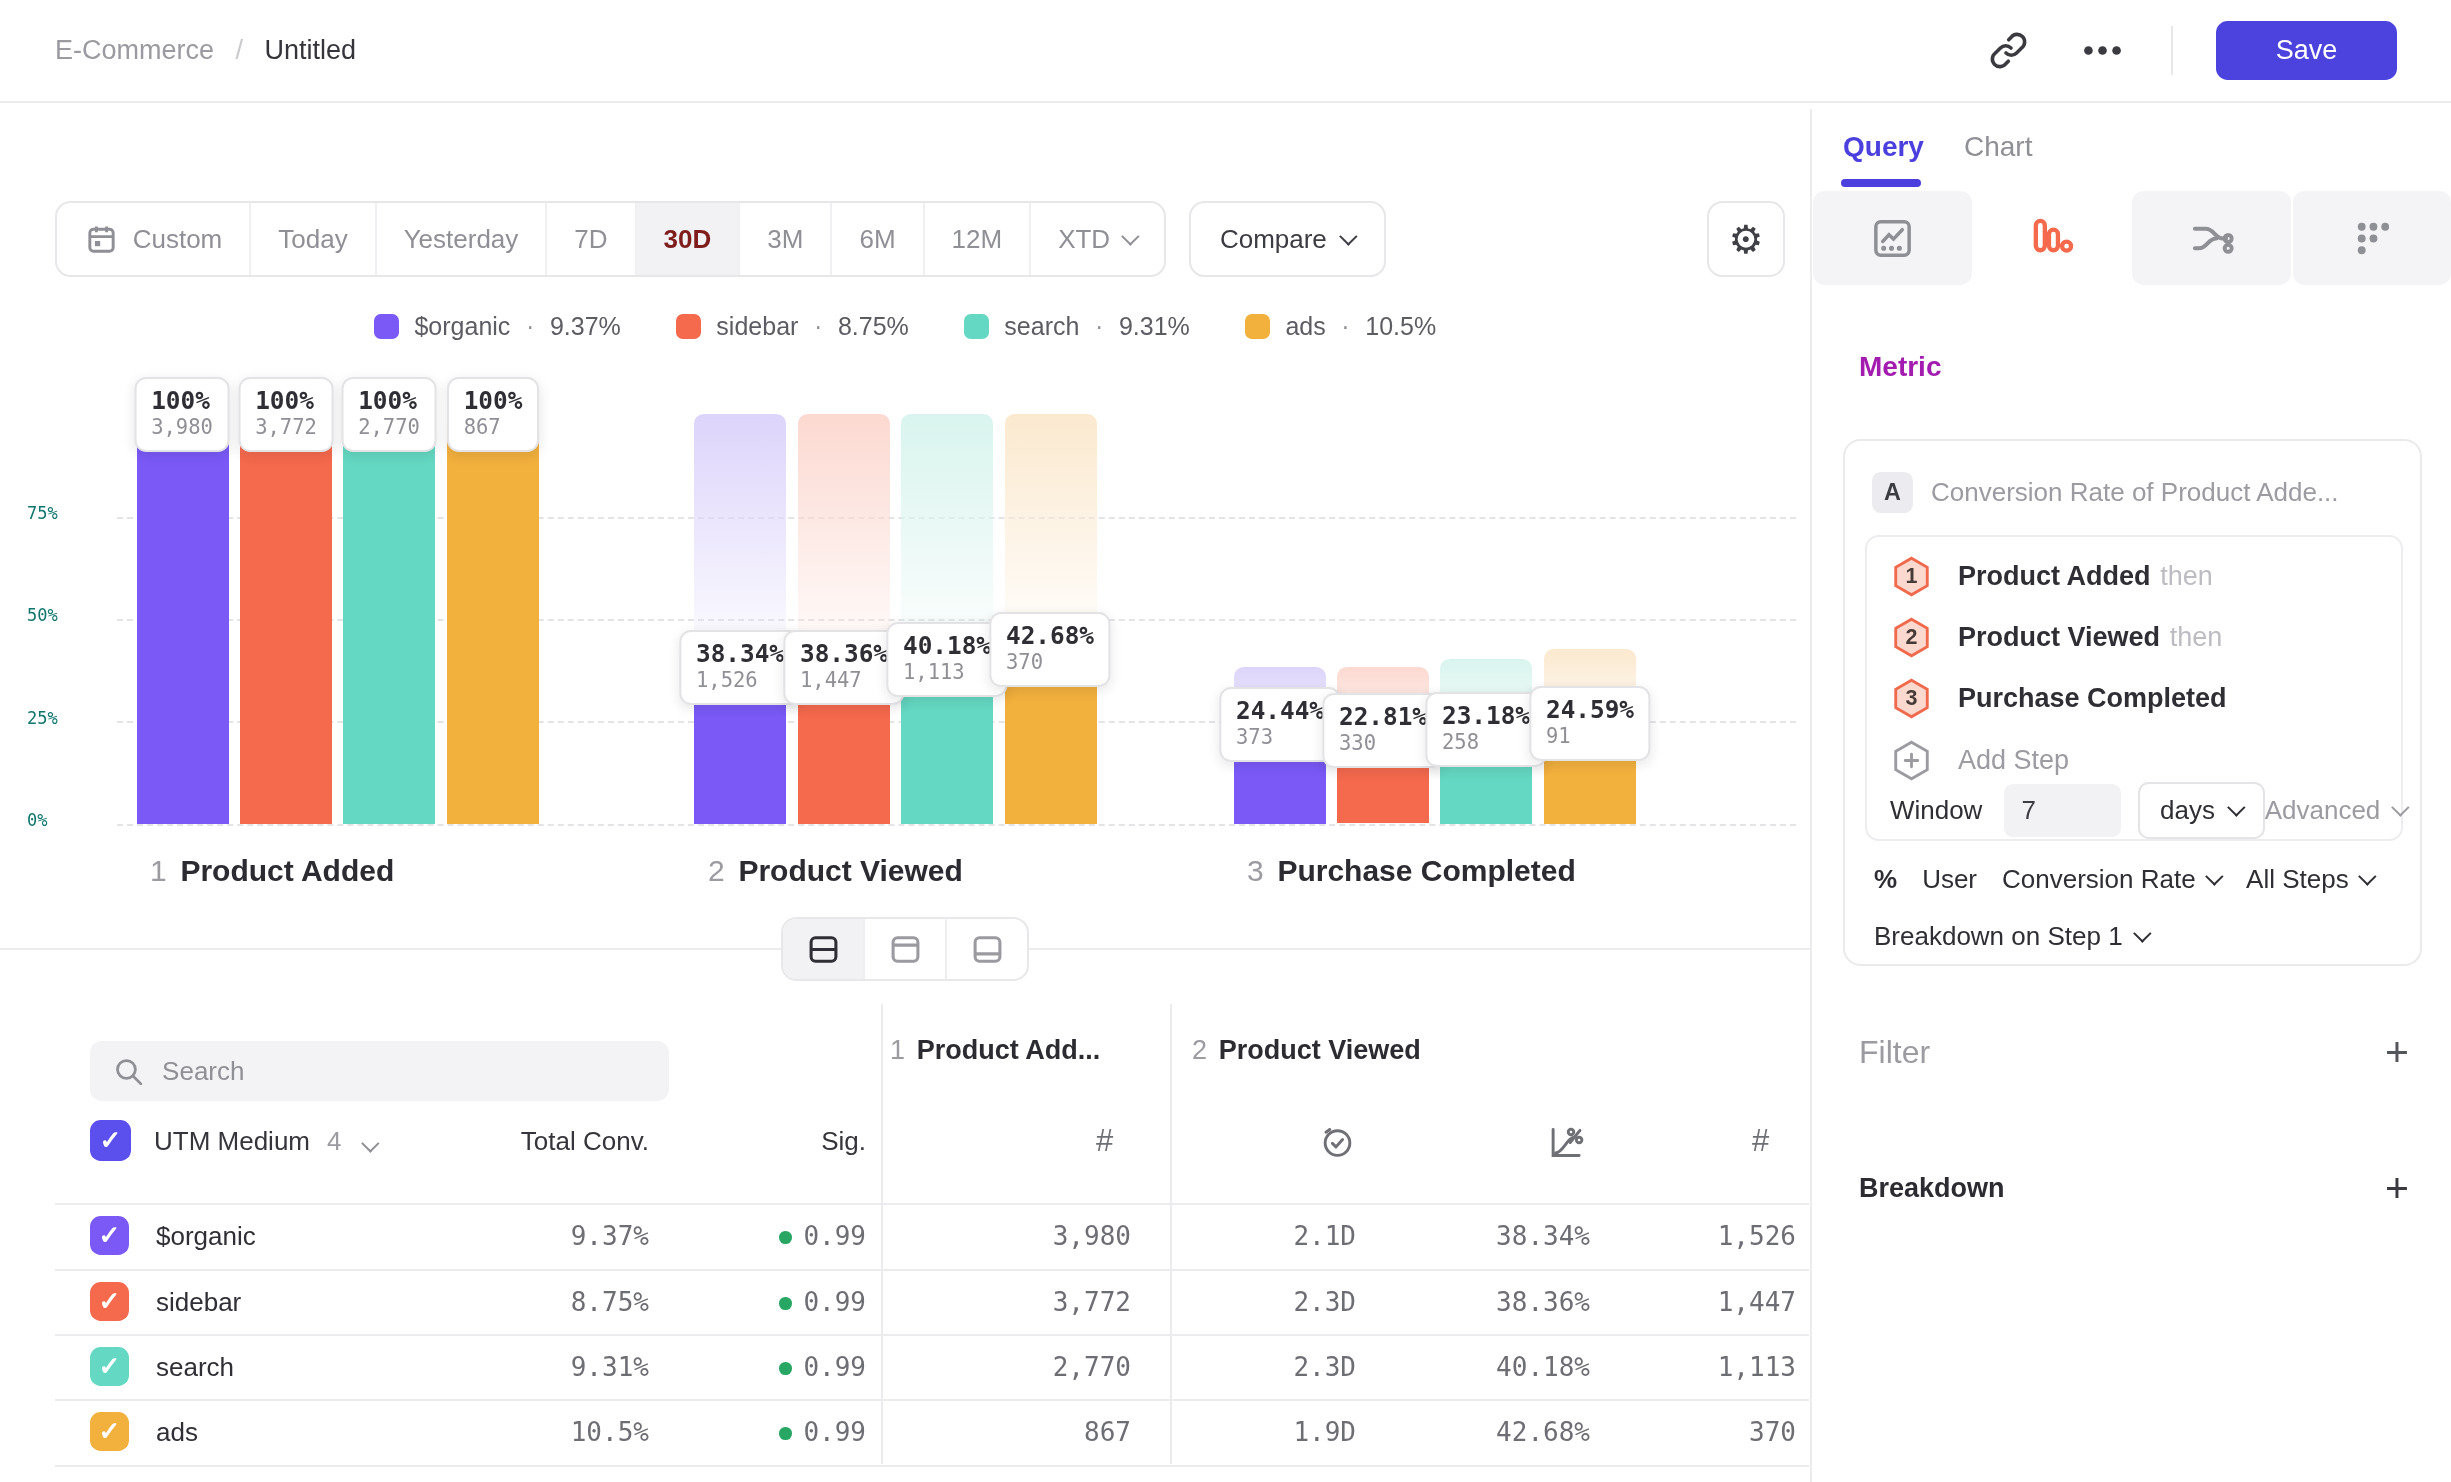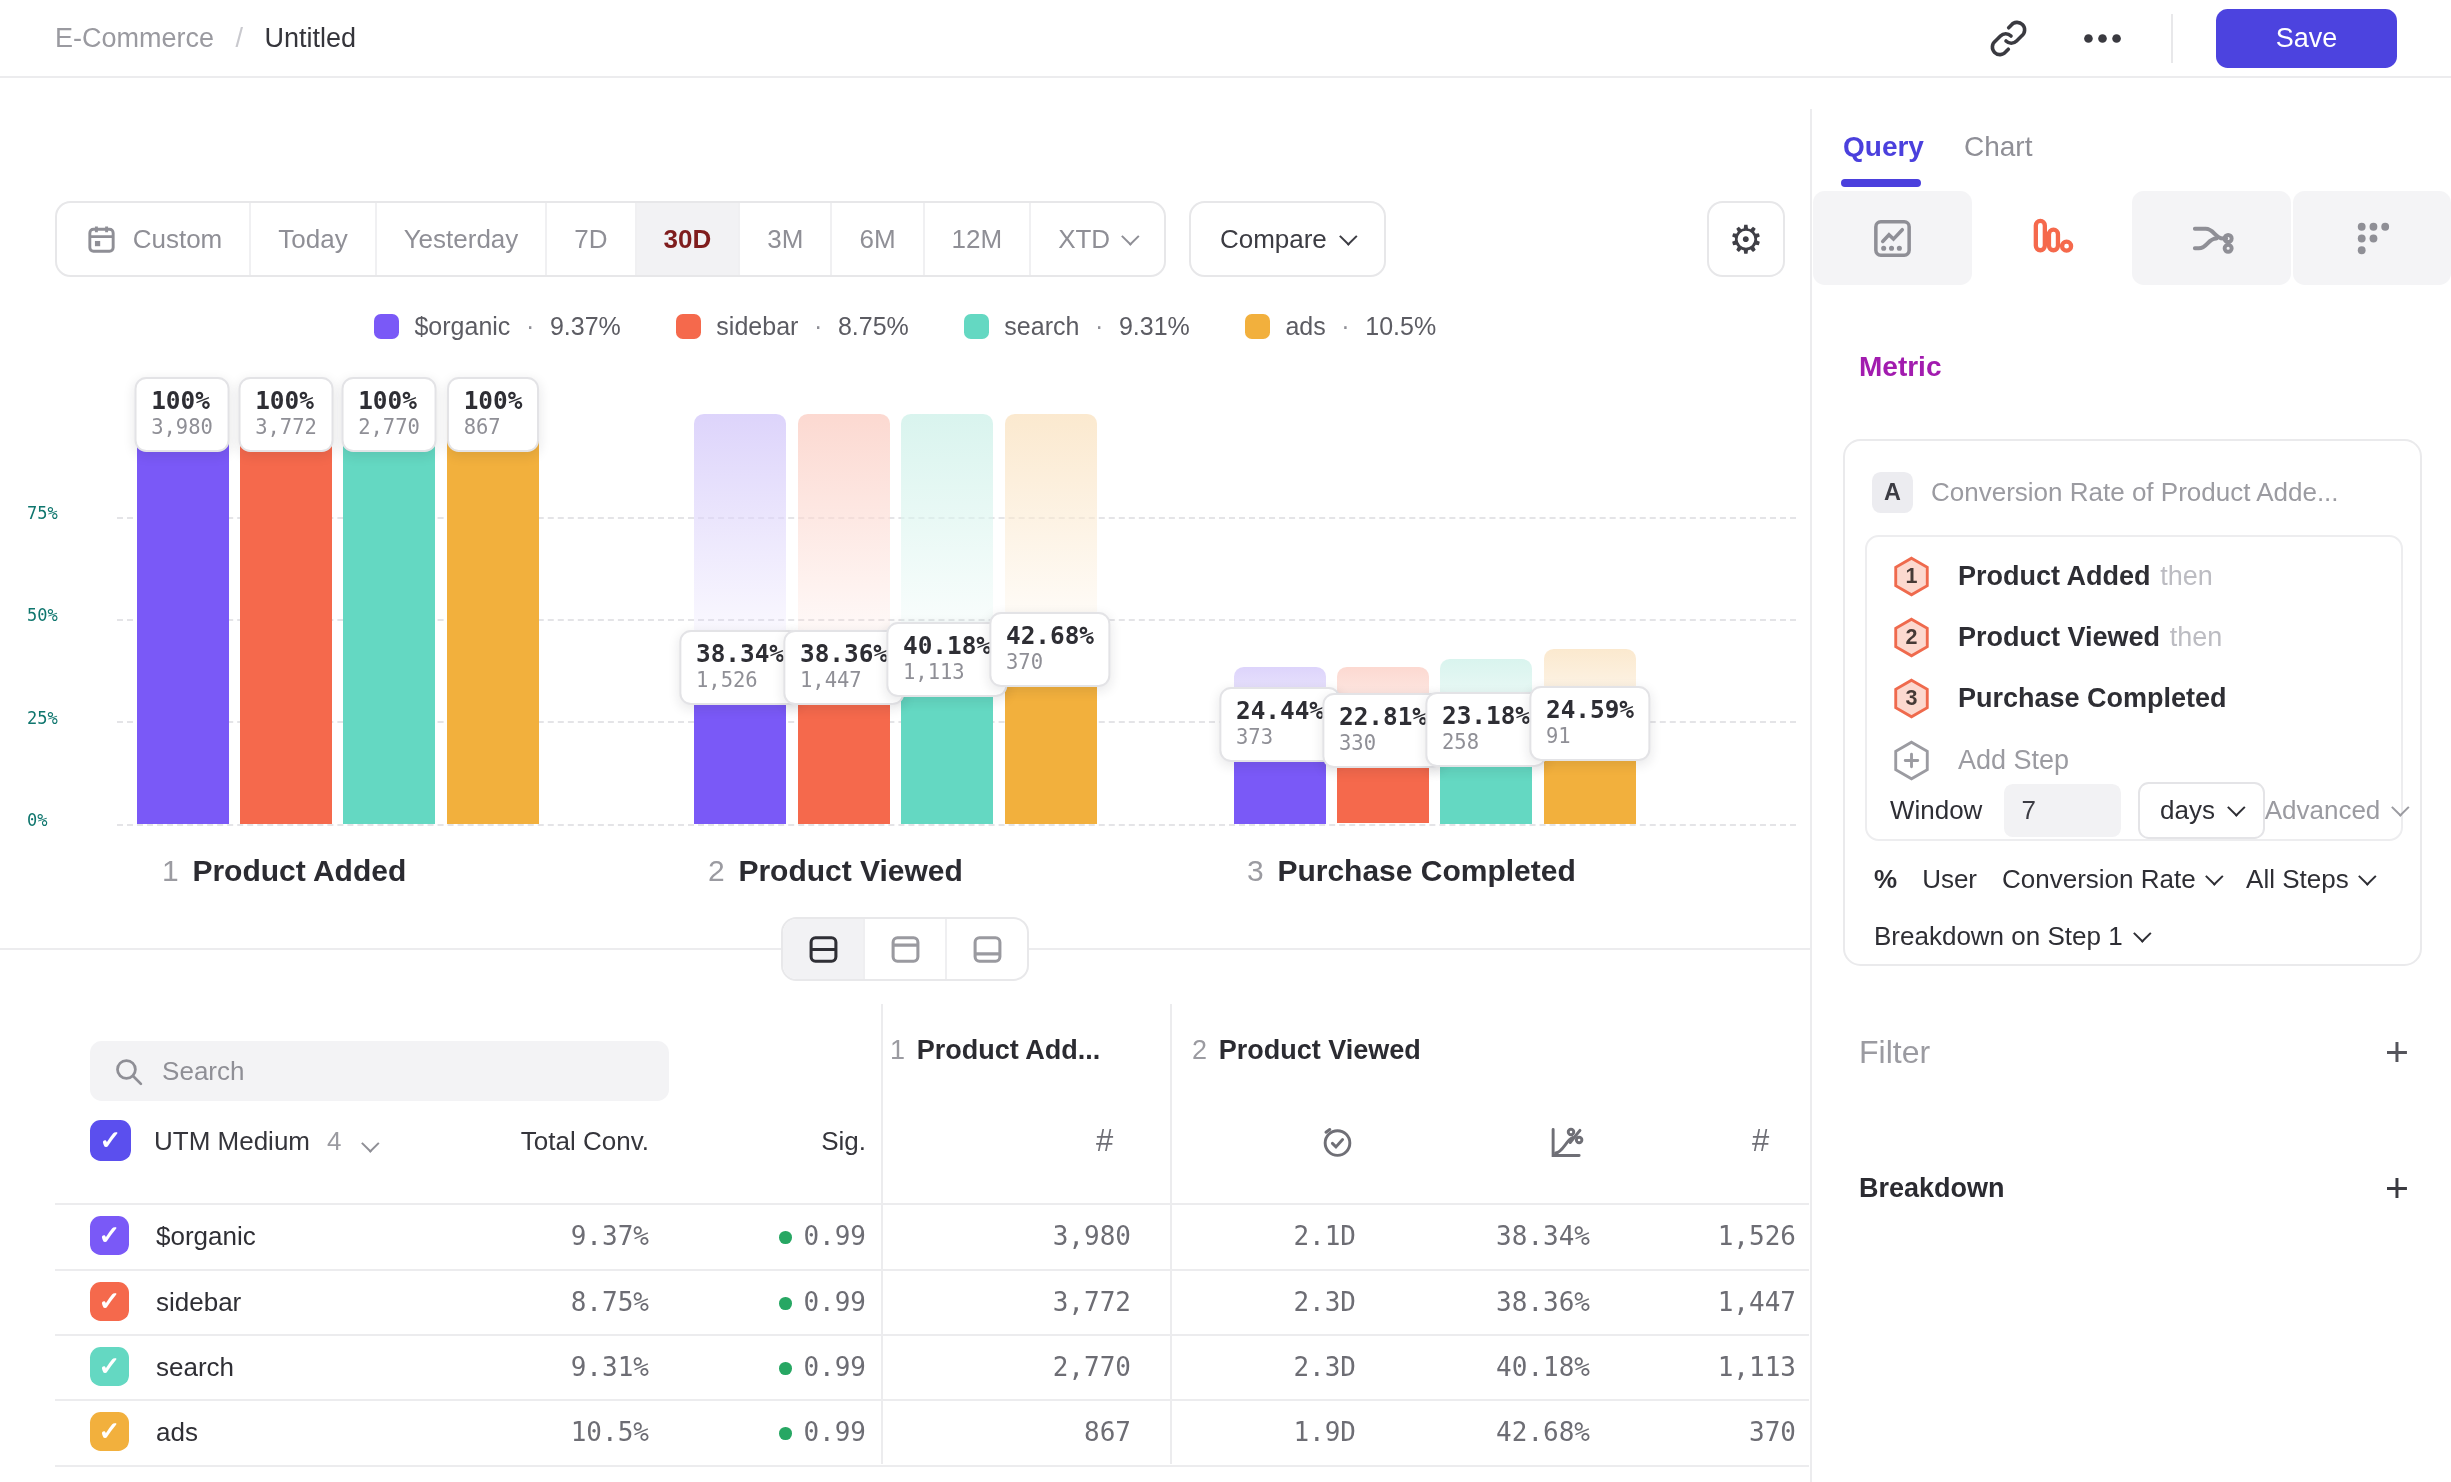--- a/index.html
+++ b/index.html
@@ -1,21 +1,21 @@
 <!DOCTYPE html>
 <html><head>
 <meta charset="utf-8">
 <style>
   html,body{margin:0;padding:0;background:#fff}
   #root{position:relative;width:2452px;height:1482px;background:#fff;overflow:hidden;
         font-family:"Liberation Sans",sans-serif;color:#2e2e34;-webkit-font-smoothing:antialiased}
   .mono{font-family:"DejaVu Sans Mono",monospace}
 
   
-  #topbar{position:absolute;left:0;top:0;right:0;height:78px;border-bottom:2px solid #ececee;
+  #topbar{position:absolute;left:0;top:0;right:0;height:103px;border-bottom:2px solid #ececee;
           display:flex;align-items:center;justify-content:space-between;padding:16px 55px;box-sizing:border-box;background:#fff}
   .crumbs{display:flex;align-items:center;gap:21.5px;font-size:27px}
   .crumb-parent{color:#9a9aa0;cursor:pointer}
   .crumb-sep{color:#c9c9ce}
   .crumb-title{color:#35353b;font-weight:500}
   .top-actions{display:flex;align-items:center;gap:43px}
   .icon-btn{display:flex;align-items:center;justify-content:center;width:51px;height:51px;cursor:pointer}
   .vdiv{width:2px;height:49px;background:#e8e8ea}
   #save-btn{width:181px;height:59px;border:none;border-radius:11.7px;background:#4c43df;color:#fff;
             font-size:27px;font-family:inherit;cursor:pointer}
@@ -243,21 +243,21 @@
         <div class="bar" style="left: 343px; top: 305px; height: 410px; background: rgb(100, 216, 194);"></div>
         <div class="tip" style="left: 389px; top: 268px;">
           <div class="p">100%</div>
           <div class="c">2,770</div>
         </div>
         <div class="bar" style="left: 447px; top: 305px; height: 410px; background: rgb(242, 176, 61);"></div>
         <div class="tip" style="left: 493px; top: 268px;">
           <div class="p">100%</div>
           <div class="c">867</div>
         </div>
-        <div class="steplab" style="left: 150px; margin-left: 12px;"><span class="n">1</span><span class="t">Product Added</span></div>
+        <div class="steplab" style="left: 150px;"><span class="n">1</span><span class="t">Product Added</span></div>
         <div class="ghost" style="left: 694px; top: 305px; height: 278px; background: linear-gradient(rgb(221, 212, 251) 0%, rgba(255, 255, 255, 0) 94%);"></div>
         <div class="bar" style="left: 694px; top: 558px; height: 157px; background: rgb(122, 89, 247);"></div>
         <div class="tip" style="left: 740px; top: 521px;">
           <div class="p">38.34%</div>
           <div class="c">1,526</div>
         </div>
         <div class="ghost" style="left: 798px; top: 305px; height: 278px; background: linear-gradient(rgb(252, 217, 209) 0%, rgba(255, 255, 255, 0) 94%);"></div>
         <div class="bar" style="left: 798px; top: 558px; height: 157px; background: rgb(245, 105, 76);"></div>
         <div class="tip" style="left: 844px; top: 521px;">
           <div class="p">38.36%</div>

